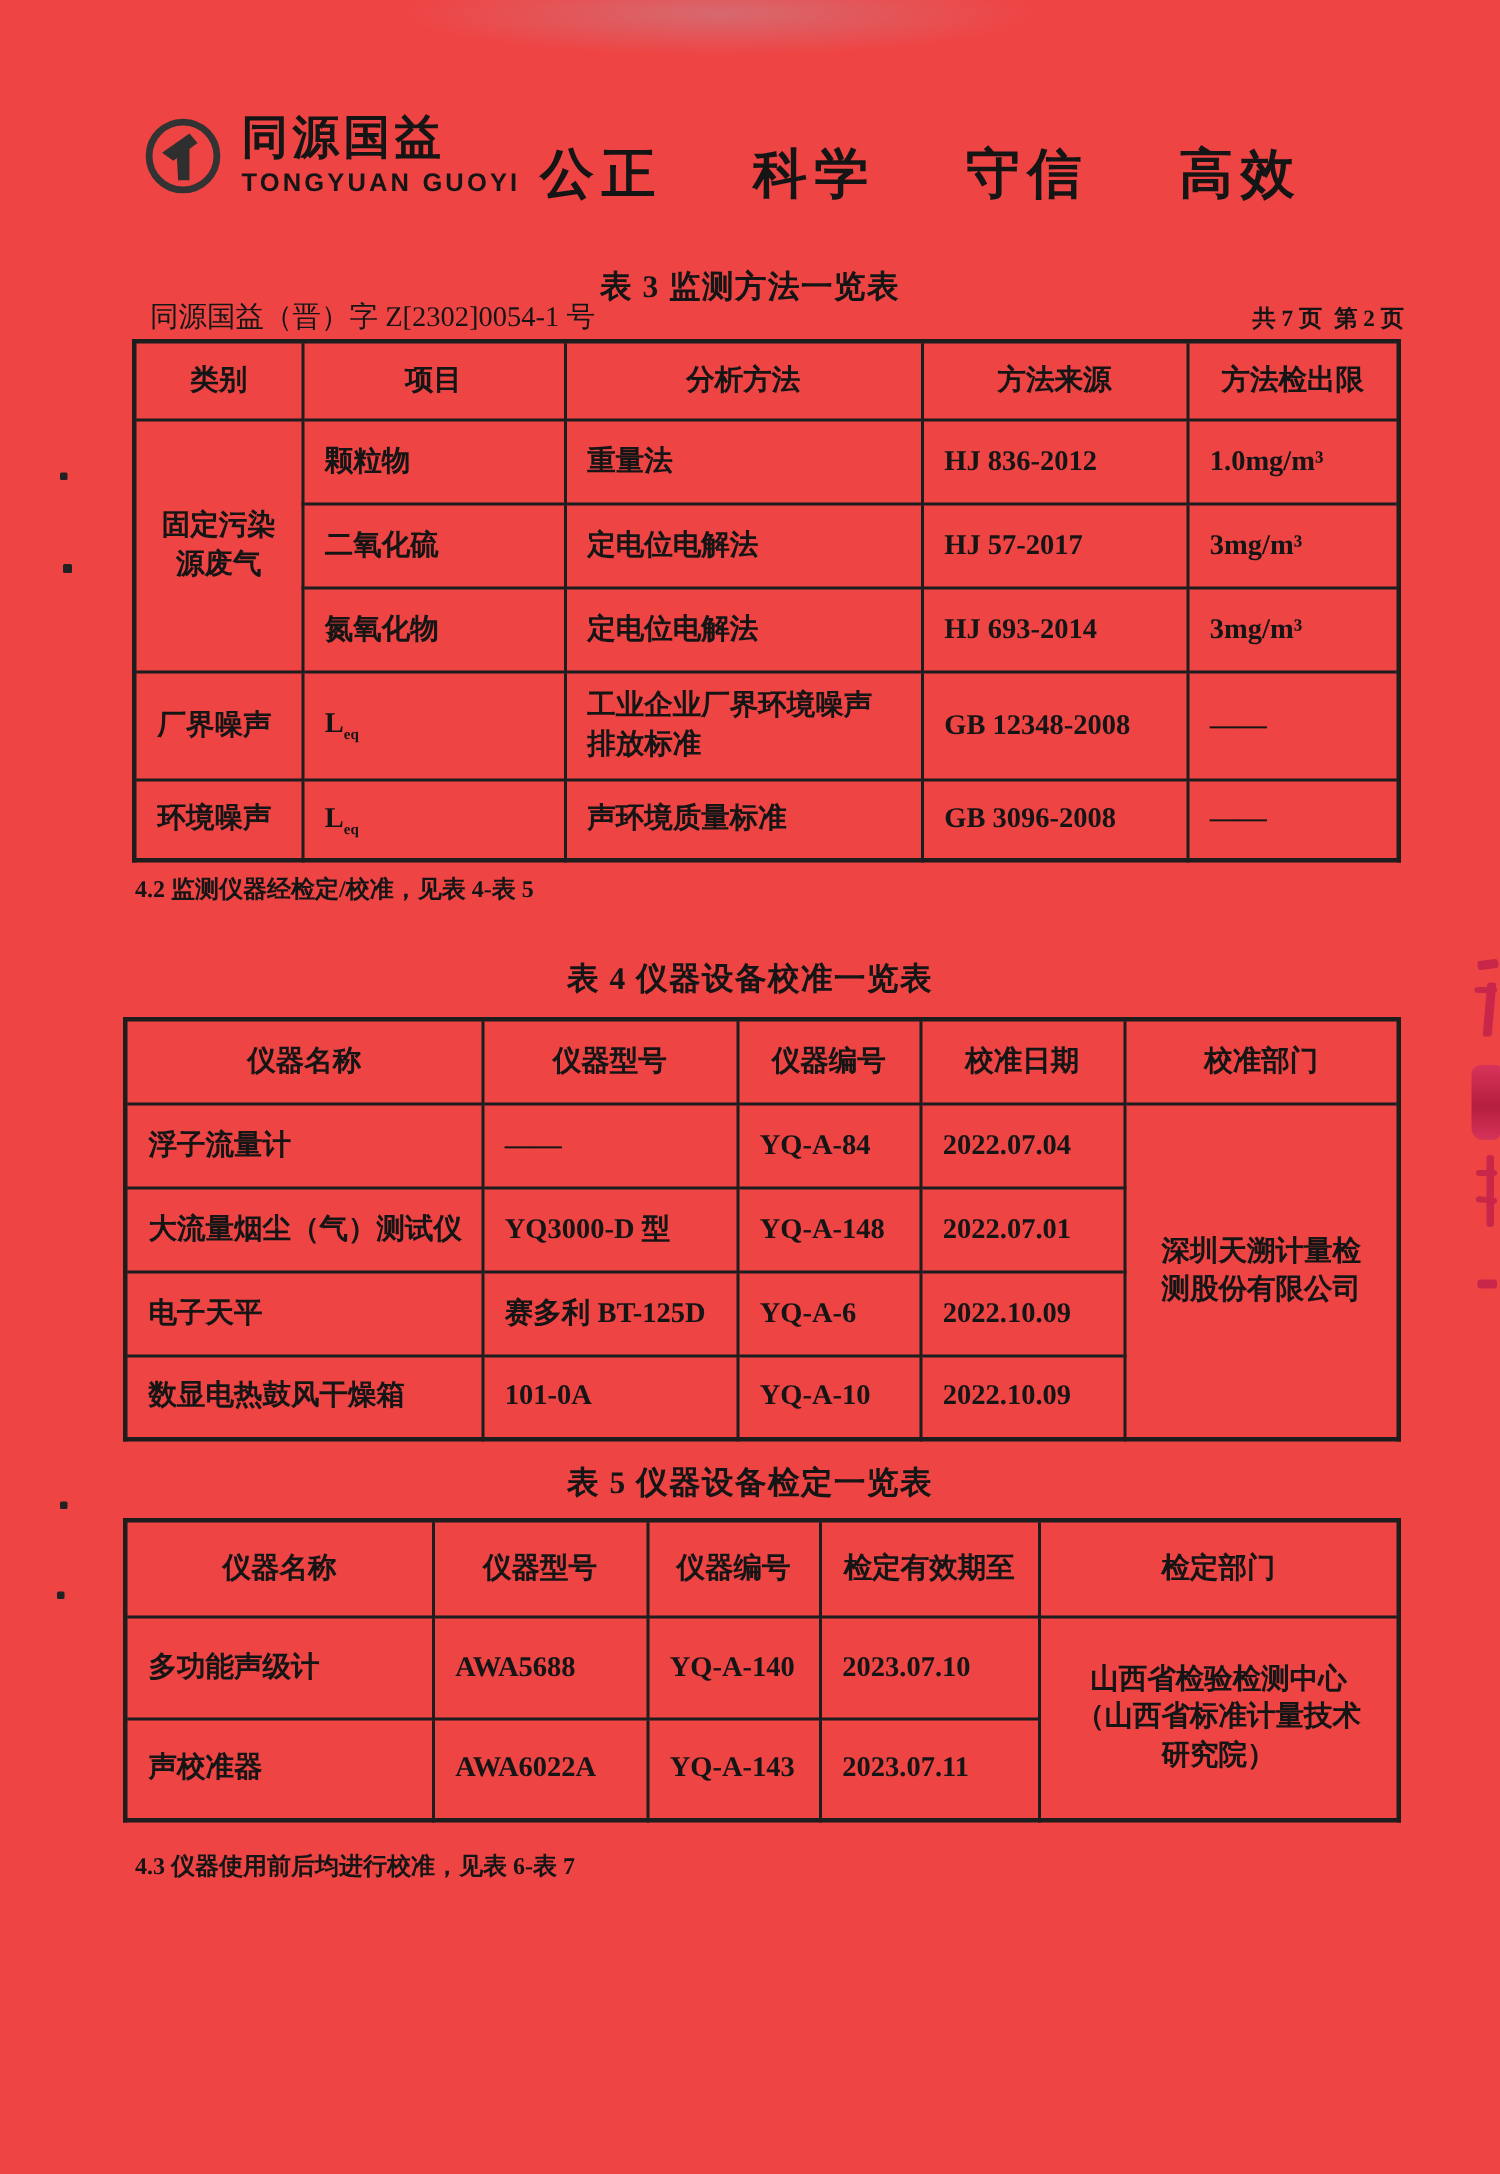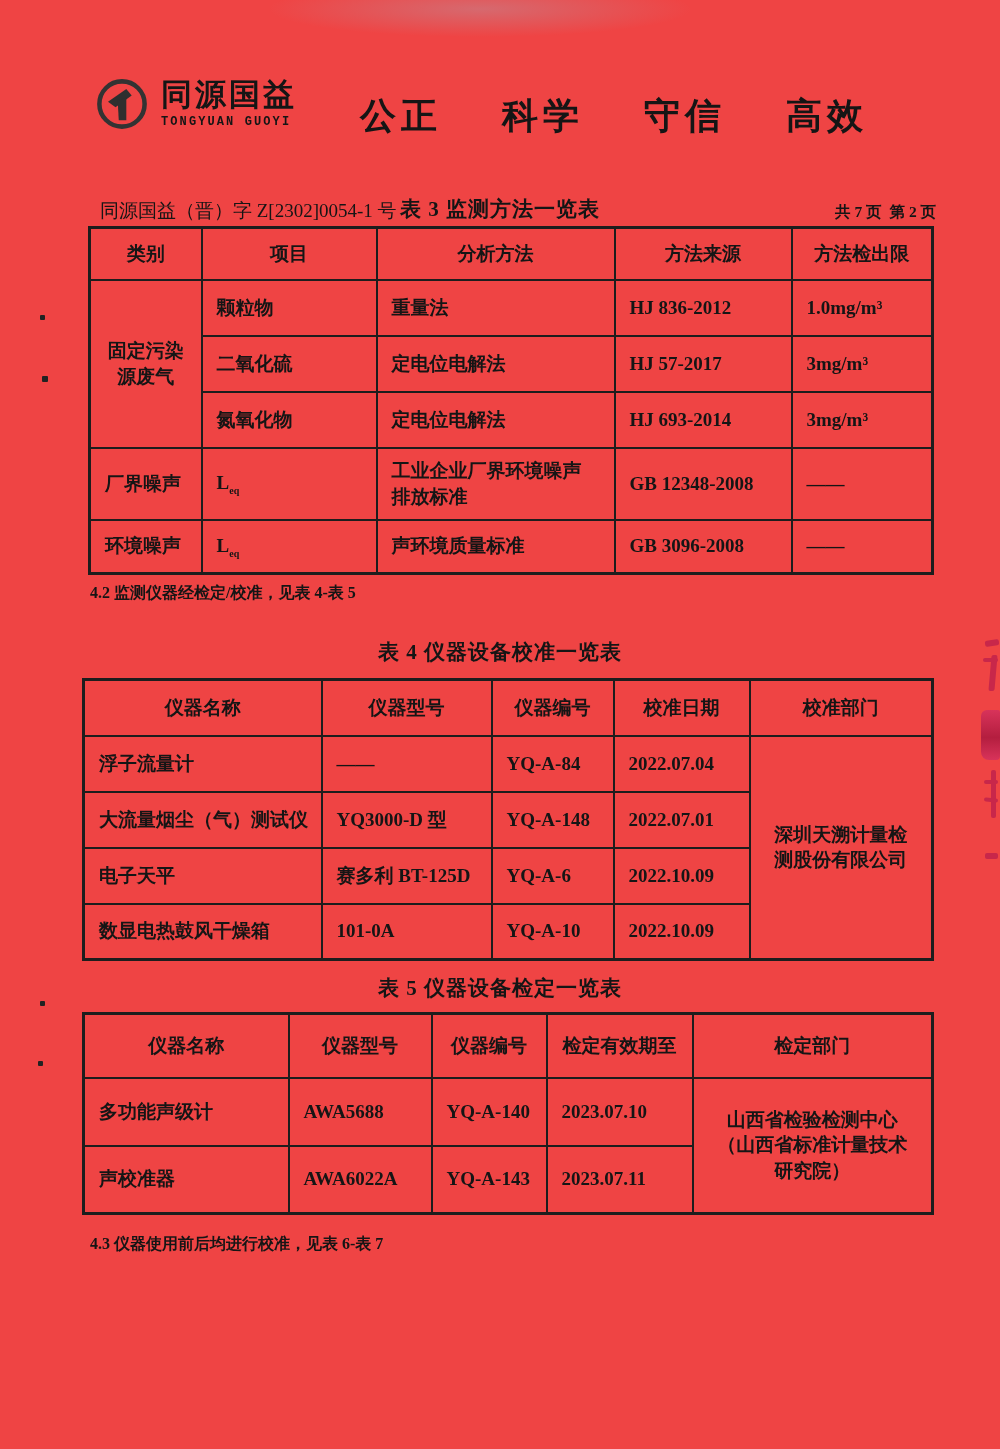--- a/index.html
+++ b/index.html
@@ -8,32 +8,32 @@
     background:#ef4444;overflow:hidden;color:#151515;
     font-family:"Liberation Serif","DejaVu Serif",serif;
   }
   .top-smudge{position:absolute;left:260px;top:-20px;width:440px;height:58px;
     background:radial-gradient(ellipse at center,rgba(168,174,190,.35),rgba(168,174,190,0) 68%);}
   
   .brand{position:absolute;left:94px;top:76px;display:flex;align-items:center;gap:11px;}
   .brand svg{display:block;}
   .brand-cn{font-size:31px;font-weight:900;letter-spacing:3px;line-height:1.05;
     font-family:"Liberation Sans","DejaVu Sans",sans-serif;}
-  .brand-en{font-size:12px;font-weight:bold;letter-spacing:2.1px;margin-top:3px;
-    font-family:Liberation Mono, monospace;}
+  .brand-en{font-size:17px;font-weight:bold;letter-spacing:2.1px;margin-top:3px;
+    font-family:Liberation Sans, sans-serif;}
   .slogans{position:absolute;left:360px;top:92px;display:flex;gap:60px;
     font-size:36px;font-weight:900;letter-spacing:5px;}
   .doc-line{position:absolute;left:100px;right:64px;top:150px;display:flex;
     justify-content:space-between;align-items:baseline;}
   .doc-no{font-size:19px;font-weight:normal;margin-top:48px;}
   .page-info{font-size:15.5px;font-weight:bold;display:flex;gap:8px;}
   
   .tbl-title{position:absolute;left:0;width:1000px;text-align:center;
     font-size:21px;font-weight:bold;letter-spacing:1px;}
-  .t3-title{top:195px;} .t4-title{top:638px;} .t5-title{top:974px;}
+  .t3-title{top:177px;} .t4-title{top:638px;} .t5-title{top:974px;}
   .section-line{position:absolute;left:90px;font-size:16px;font-weight:bold;}
   .s42{top:583px;} .s43{top:1234px;}
   
   table{position:absolute;border-collapse:collapse;table-layout:fixed;
     border:3px solid #1d1d1d;font-weight:bold;}
   th,td{border:2px solid #1d1d1d;font-size:19px;vertical-align:middle;
     padding:2px 6px 2px 14px;line-height:1.35;text-align:left;}
   th{text-align:center;padding:2px 4px;}
   td.center{text-align:center;padding:2px 4px;}
   .t3{left:88px;top:226px;width:843px;}

